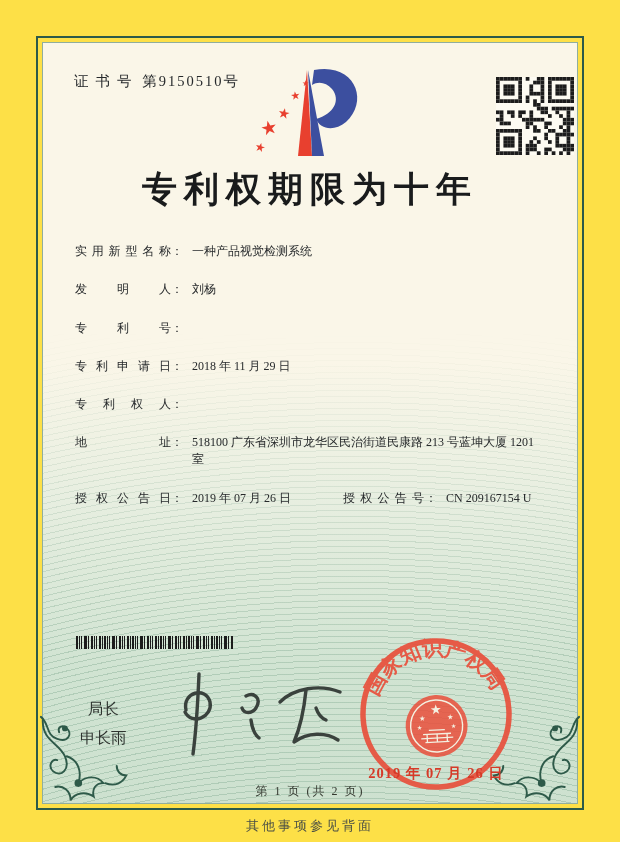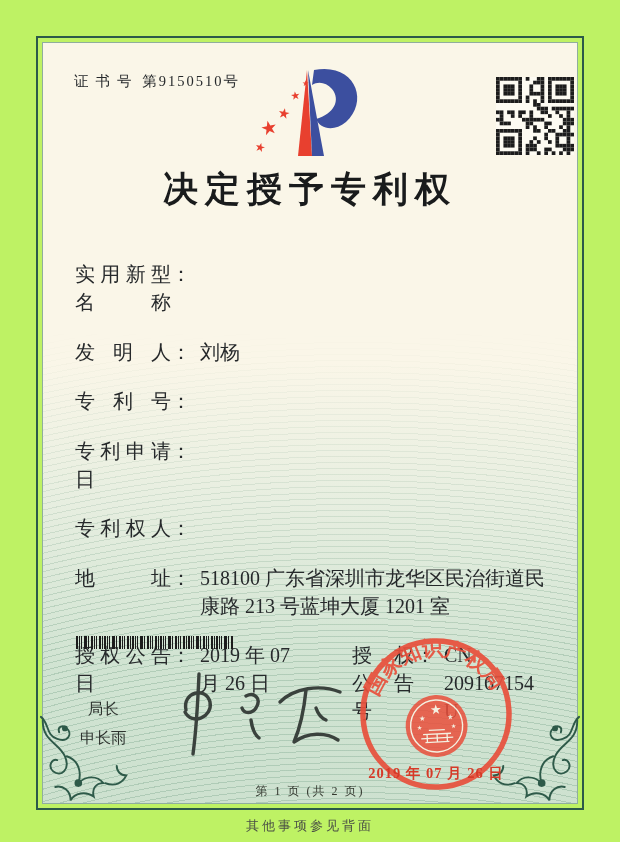--- a/index.html
+++ b/index.html
@@ -1,18 +1,18 @@
 <!DOCTYPE html>
 <html><head>
 <meta charset="utf-8">
 <style>
   html,body{margin:0;padding:0;background:#e9e4d2;}
   .page{
     position:relative;width:620px;height:842px;margin:0 auto;
-    background:#bef264;
+    background:#fde047;
     font-family:"Liberation Serif","DejaVu Serif",serif;
     color:#26292b;overflow:hidden;
   }
   
   .frame-outer{position:absolute;left:36px;top:36px;right:36px;bottom:32px;
     border:2.5px solid #2c5a49;}
   .frame-inner{position:absolute;left:42px;top:42px;right:42px;bottom:38px;
     border:1px solid #8fae9d;background:#faf6e8;}
   
   .tint{position:absolute;left:43px;top:43px;right:43px;bottom:39px;
@@ -26,21 +26,21 @@
   .corner-ornament.left{left:38px;bottom:30px;transform:scaleX(-1);}
   
   .cert-no{position:absolute;left:74px;top:72px;font-size:14.5px;}
   .cert-no .pfx{letter-spacing:7px;}
   .cert-no .num{letter-spacing:2px;}
   .logo{position:absolute;left:248px;top:62px;width:132px;height:102px;}
   .qr{position:absolute;left:496px;top:77px;width:78px;height:78px;background:#fdfbf2;}
   .title{position:absolute;left:0;right:0;top:166px;text-align:center;
     font-size:35px;font-weight:700;letter-spacing:.2em;color:#191b1c;}
   
-  .fields{position:absolute;left:75px;top:260px;width:478px;font-size:20px;}
+  .fields{position:absolute;left:75px;top:243px;width:478px;font-size:12px;}
   .frow{display:flex;align-items:flex-start;margin-bottom:21.5px;line-height:1.4;}
   .flabel{display:inline-block;width:96px;text-align:justify;text-align-last:justify;flex:0 0 96px;}
   .fcolon{flex:0 0 auto;}
   .fvalue{margin-left:9px;max-width:356px;}
   .frow.dual .pair2{margin-left:52px;display:flex;}
   .frow.dual .flabel2{display:inline-block;width:82px;text-align:justify;text-align-last:justify;letter-spacing:1px;}
   
   .body-text{position:absolute;left:75px;top:492px;width:472px;
     font-size:13.4px;line-height:1.62;text-align:justify;color:#3b403b;}
   .body-text p{margin:0;text-indent:2em;}
@@ -313,39 +313,41 @@
       <rect x="76" y="76" width="4" height="4" fill="#1c1c1c"></rect>
       <rect x="76" y="80" width="4" height="4" fill="#1c1c1c"></rect>
       <rect x="80" y="32" width="4" height="4" fill="#1c1c1c"></rect>
       <rect x="80" y="44" width="4" height="4" fill="#1c1c1c"></rect>
       <rect x="80" y="48" width="4" height="4" fill="#1c1c1c"></rect>
       <rect x="80" y="60" width="4" height="4" fill="#1c1c1c"></rect>
       <rect x="80" y="72" width="4" height="4" fill="#1c1c1c"></rect>
       <rect x="80" y="76" width="4" height="4" fill="#1c1c1c"></rect>
     </svg>
 
-  <div class="title">决定授予专利权</div>
+  <div class="title">专利权期限为十年</div>
 
   <div class="fields">
     <div class="frow">
       <span class="flabel">实用新型名称</span>
         <span class="fcolon">：</span>
+      <span class="fvalue">一种产品视觉检测系统</span>
     </div>
     <div class="frow">
       <span class="flabel">发明人</span>
         <span class="fcolon">：</span>
       <span class="fvalue">刘杨</span>
     </div>
     <div class="frow">
       <span class="flabel">专利号</span>
         <span class="fcolon">：</span>
     </div>
     <div class="frow">
       <span class="flabel">专利申请日</span>
         <span class="fcolon">：</span>
+      <span class="fvalue">2018 年 11 月 29 日</span>
     </div>
     <div class="frow">
       <span class="flabel">专利权人</span>
         <span class="fcolon">：</span>
     </div>
     <div class="frow">
       <span class="flabel">地址</span>
         <span class="fcolon">：</span>
       <span class="fvalue">518100 广东省深圳市龙华区民治街道民康路 213 号蓝坤大厦 1201 室</span>
     </div>

